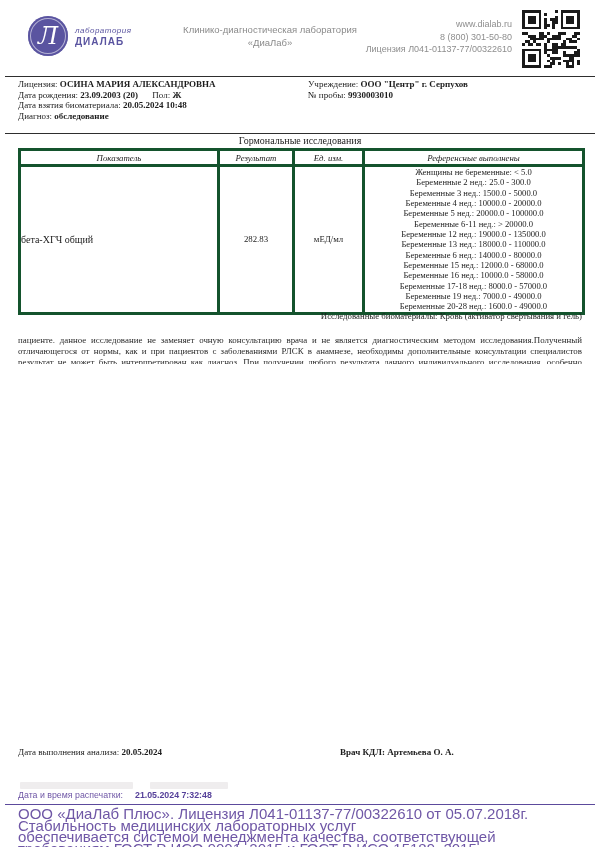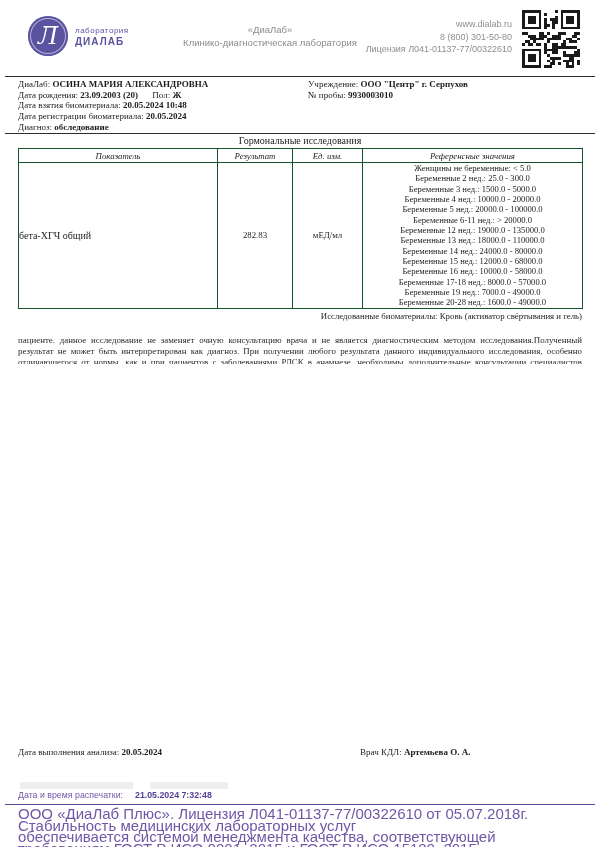--- a/index.html
+++ b/index.html
@@ -6,21 +6,21 @@
   .page{position:relative;width:600px;height:847px;background:#ffffff;overflow:hidden;
         font-family:"Liberation Serif", serif;color:#1c1c1c;}
 
   
   .logo{position:absolute;left:28px;top:16px;display:flex;align-items:center;gap:7px;}
   .logo-circle{width:40px;height:40px;border-radius:50%;background:#5a54a0;color:#fff;
                display:flex;align-items:center;justify-content:center;
                font-family:"DejaVu Serif", serif;font-style:italic;font-size:24px;line-height:1;
                box-shadow:inset 0 0 0 2px #5a54a0, inset 0 0 0 3px rgba(255,255,255,.55);}
   .logo-text{display:flex;flex-direction:column;color:#5a54a0;font-family:"Liberation Sans", sans-serif;}
-  .logo-top{font-size:8px;letter-spacing:.5px;margin-bottom:1px;}
+  .logo-top{font-size:8px;letter-spacing:.5px;margin-bottom:1px;font-style:italic;}
   .logo-name{font-size:10px;font-weight:bold;letter-spacing:1px;}
   .org{position:absolute;left:155px;top:23px;width:230px;text-align:center;
        font-family:"Liberation Sans", sans-serif;color:#8b8b8b;font-size:9.5px;line-height:13px;}
   .contacts{position:absolute;right:88px;top:18px;text-align:right;
             font-family:"Liberation Sans", sans-serif;color:#8e8e8e;font-size:9px;line-height:12.5px;}
   .qr{position:absolute;right:20px;top:10px;width:58px;height:58px;}
 
   .rule{position:absolute;left:5px;right:5px;border-top:1.6px solid #2e2e2e;}
   .rule-1{top:76px;}
   .rule-2{top:133px;}
@@ -28,39 +28,39 @@
   
   .patient-left{position:absolute;left:18px;top:79px;font-size:9px;line-height:10.7px;}
   .patient-right{position:absolute;left:308px;top:79px;font-size:9px;line-height:10.7px;}
   .patient-left b,.patient-right b{font-weight:bold;}
   .pair2{margin-left:12px;}
 
   
   .tbl-title{position:absolute;top:135px;left:0;width:100%;text-align:center;font-size:10px;}
   table.results{position:absolute;top:148px;left:18px;width:564px;border-collapse:collapse;
                 table-layout:fixed;}
-  table.results th, table.results td{border:1px solid #14532d;padding:0;}
+  table.results th, table.results td{border:3px solid #14532d;padding:0;}
   table.results th{font-style:italic;font-weight:normal;font-size:8.8px;height:13px;}
   .col-ind{width:199px;} .col-res{width:75px;} .col-unit{width:70px;} .col-ref{width:220px;}
   td.indicator{font-size:10px;padding-left:4px;vertical-align:middle;}
   td.result, td.unit{font-size:8.8px;text-align:center;vertical-align:middle;}
   td.refs{vertical-align:top;padding-top:1px;padding-bottom:2px;}
   .ref-line{font-size:8.6px;line-height:10.35px;text-align:center;}
 
   
   .notes{position:absolute;top:311px;right:18px;text-align:right;font-size:8.8px;line-height:10.5px;}
   .disclaimer{position:absolute;top:335px;left:18px;width:564px;height:29px;overflow:hidden;
               font-size:8.9px;color:#2a2a2a;}
   .disc-line{line-height:11px;white-space:nowrap;text-align:justify;text-align-last:justify;
              overflow:hidden;width:564px;}
 
   
   .signoff{position:absolute;top:747px;left:0;width:600px;font-size:9px;}
   .sig-left{position:absolute;left:18px;top:0;}
-  .sig-right{position:absolute;left:360px;top:0;}
+  .sig-right{position:absolute;left:340px;top:0;font-weight:bold;}
 
   
   .faint-bar{position:absolute;height:7px;background:#efedee;border-radius:1px;}
   .bar1{left:20px;top:782px;width:113px;}
   .bar2{left:150px;top:782px;width:78px;}
   .print-row{position:absolute;top:790px;left:18px;width:564px;
              font-family:"Liberation Sans", sans-serif;font-size:8.8px;color:#6f57a6;}
   .print-value{position:absolute;left:117px;top:0;font-weight:bold;color:#56419a;}
   .rule-footer{position:absolute;top:804px;left:5px;right:5px;border-top:1.6px solid #5c4a9c;}
   .company{position:absolute;top:808px;left:18px;width:570px;
@@ -73,22 +73,22 @@
 
   <div class="logo">
     <div class="logo-circle">Л</div>
     <div class="logo-text">
       <span class="logo-top">лаборатория</span>
       <span class="logo-name">ДИАЛАБ</span>
     </div>
   </div>
 
   <div class="org">
+    <div>Клинико-диагностическая лаборатория</div>
     <div>«ДиаЛаб»</div>
-    <div>Клинико-диагностическая лаборатория</div>
   </div>
 
   <div class="contacts">
     <div>www.dialab.ru</div>
     <div>8 (800) 301-50-80</div>
     <div>Лицензия Л041-01137-77/00322610</div>
   </div>
 
   <div class="qr"><svg viewBox="0 0 21 21" width="58" height="58" shape-rendering="crispEdges" fill="#1a1a1a">
         <rect x="12" y="0" width="1" height="1"></rect>
@@ -220,36 +220,32 @@
         <rect x="16" y="2" width="3" height="3"></rect>
         <rect x="0" y="14" width="7" height="7"></rect>
         <rect x="1" y="15" width="5" height="5" fill="#fff"></rect>
         <rect x="2" y="16" width="3" height="3"></rect>
       </svg></div>
 
   <div class="rule rule-1"></div>
 
   <div class="patient-left">
     <div>
-      <span>ДиаЛаб:</span>
+      <span>Лицензия:</span>
       <b>ОСИНА МАРИЯ АЛЕКСАНДРОВНА</b>
     </div>
     <div>
       <span>Дата рождения:</span>
       <b>23.09.2003 (20)</b>
       <span class="pair2">Пол:</span>
       <b>Ж</b>
     </div>
     <div>
       <span>Дата взятия биоматериала:</span>
       <b>20.05.2024 10:48</b>
-    </div>
-    <div>
-      <span>Дата регистрации биоматериала:</span>
-      <b>20.05.2024</b>
     </div>
     <div>
       <span>Диагноз:</span>
       <b>обследование</b>
     </div>
   </div>
 
   <div class="patient-right">
     <div>
       <span>Учреждение:</span>
@@ -270,58 +266,58 @@
       <col class="col-ind">
         <col class="col-res">
         <col class="col-unit">
         <col class="col-ref">
     </colgroup>
     <thead>
       <tr>
         <th>Показатель</th>
         <th>Результат</th>
         <th>Ед. изм.</th>
-        <th>Референсные значения</th>
+        <th>Референсные выполнены</th>
       </tr>
     </thead>
     <tbody>
       <tr>
         <td class="indicator">бета-ХГЧ общий</td>
         <td class="result">282.83</td>
         <td class="unit">мЕД/мл</td>
         <td class="refs">
           <div>
               <div class="ref-line">Женщины не беременные: &lt; 5.0</div>
               <div class="ref-line">Беременные 2 нед.: 25.0 - 300.0</div>
               <div class="ref-line">Беременные 3 нед.: 1500.0 - 5000.0</div>
               <div class="ref-line">Беременные 4 нед.: 10000.0 - 20000.0</div>
               <div class="ref-line">Беременные 5 нед.: 20000.0 - 100000.0</div>
               <div class="ref-line">Беременные 6-11 нед.: &gt; 20000.0</div>
               <div class="ref-line">Беременные 12 нед.: 19000.0 - 135000.0</div>
               <div class="ref-line">Беременные 13 нед.: 18000.0 - 110000.0</div>
-              <div class="ref-line">Беременные 14 нед.: 24000.0 - 80000.0</div>
+              <div class="ref-line">Беременные 6 нед.: 14000.0 - 80000.0</div>
               <div class="ref-line">Беременные 15 нед.: 12000.0 - 68000.0</div>
               <div class="ref-line">Беременные 16 нед.: 10000.0 - 58000.0</div>
               <div class="ref-line">Беременные 17-18 нед.: 8000.0 - 57000.0</div>
               <div class="ref-line">Беременные 19 нед.: 7000.0 - 49000.0</div>
               <div class="ref-line">Беременные 20-28 нед.: 1600.0 - 49000.0</div>
             </div>
         </td>
       </tr>
     </tbody>
   </table>
 
   <div class="notes">
     <div>Исследованные биоматериалы: Кровь (активатор свёртывания и гель)</div>
   </div>
 
   <div class="disclaimer">
     <div class="disc-line">пациенте. данное исследование не заменяет очную консультацию врача и не является диагностическим методом исследования.Полученный</div>
+    <div class="disc-line">отличающегося от нормы, как и при пациентов с заболеваниями РЛСК в анамнезе, необходимы дополнительные консультации специалистов</div>
     <div class="disc-line">результат не может быть интерпретирован как диагноз. При получении любого результата данного индивидуального исследования, особенно</div>
-    <div class="disc-line">отличающегося от нормы, как и при пациентов с заболеваниями РЛСК в анамнезе, необходимы дополнительные консультации специалистов</div>
   </div>
 
   <div class="signoff">
     <div class="sig-left">
       <span>Дата выполнения анализа:</span>
       <b>20.05.2024</b>
     </div>
     <div class="sig-right">
       <span>Врач КДЛ:</span>
       <b>Артемьева О. А.</b>

